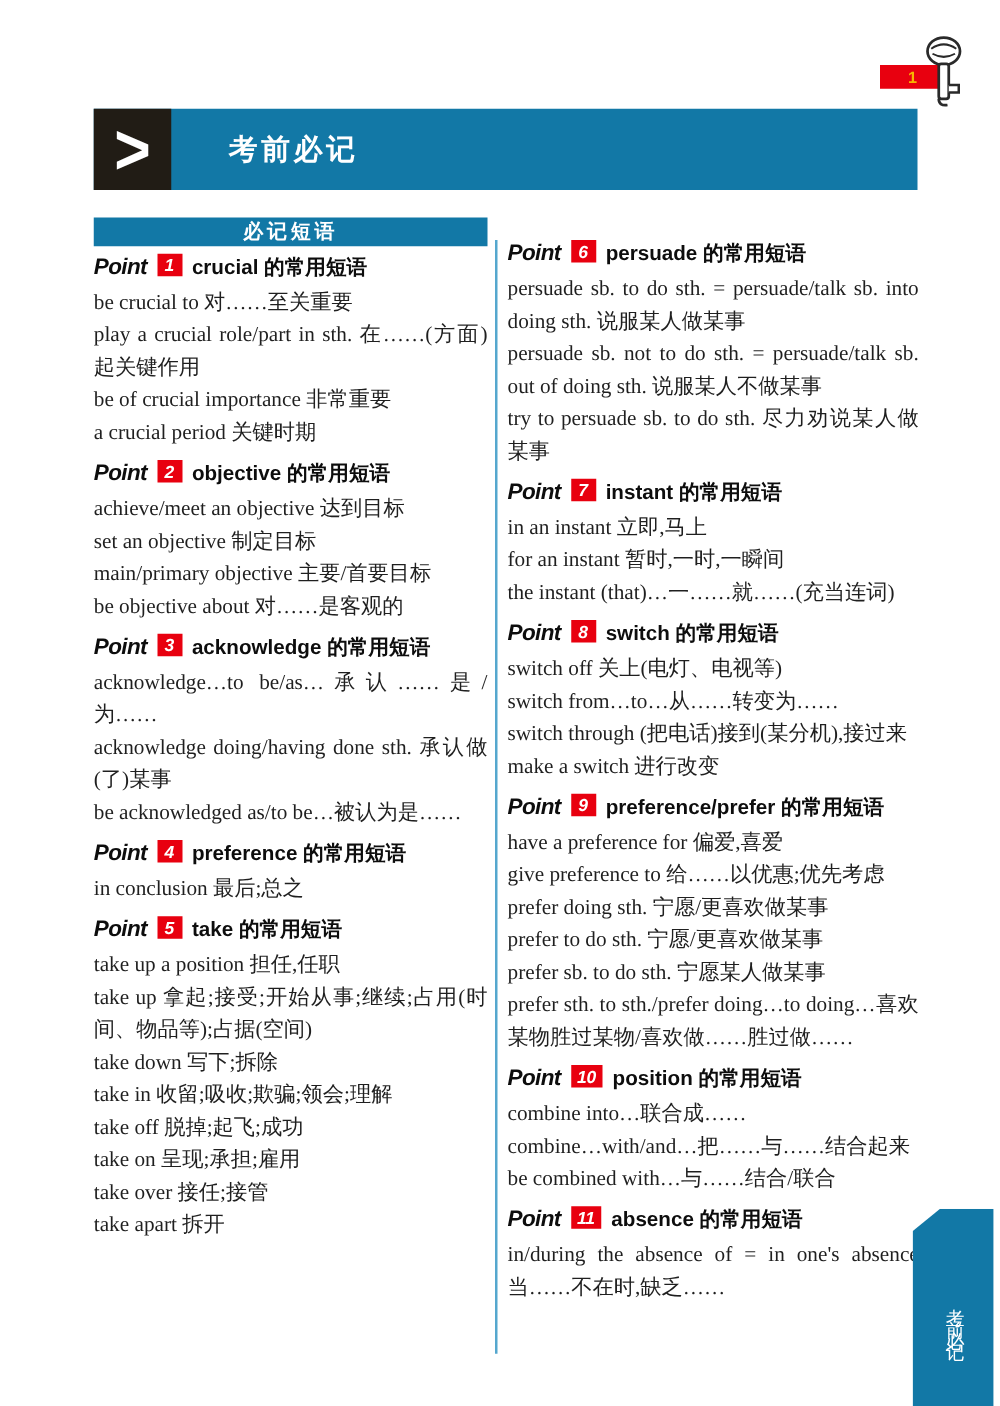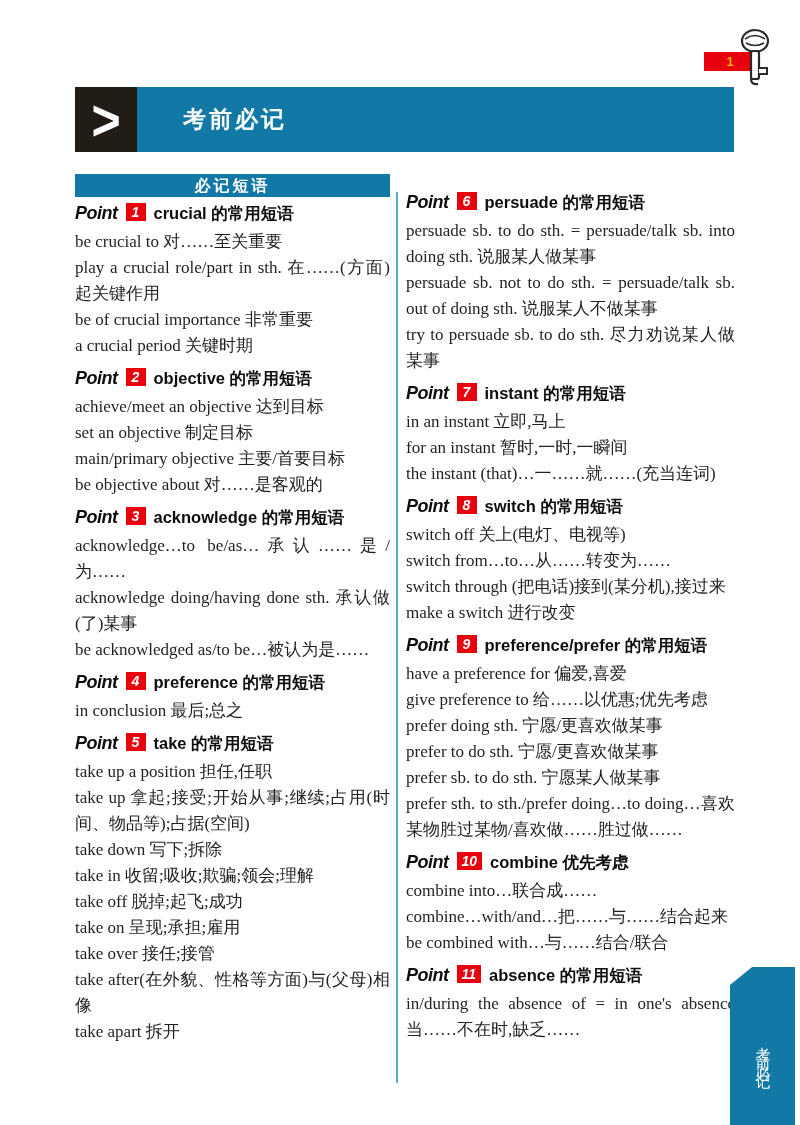--- a/index.html
+++ b/index.html
@@ -123,21 +123,20 @@
           <span class="point-num">5</span>
           <span class="point-title">take 的常用短语</span>
         </div>
         <p class="line">take up a position 担任,任职</p>
         <p class="line">take up 拿起;接受;开始从事;继续;占用(时间、物品等);占据(空间)</p>
         <p class="line">take down 写下;拆除</p>
         <p class="line">take in 收留;吸收;欺骗;领会;理解</p>
         <p class="line">take off 脱掉;起飞;成功</p>
         <p class="line">take on 呈现;承担;雇用</p>
         <p class="line">take over 接任;接管</p>
-        <p class="line">take after(在外貌、性格等方面)与(父母)相像</p>
         <p class="line">take apart 拆开</p>
       </section>
     </div>
 
   <div class="divider"></div>
 
   <div class="col col-right">
       <section class="point">
         <div class="point-head">
           <span class="point-word">Point</span>
@@ -179,21 +178,21 @@
         <p class="line">give preference to 给……以优惠;优先考虑</p>
         <p class="line">prefer doing sth. 宁愿/更喜欢做某事</p>
         <p class="line">prefer to do sth. 宁愿/更喜欢做某事</p>
         <p class="line">prefer sb. to do sth. 宁愿某人做某事</p>
         <p class="line">prefer sth. to sth./prefer doing…to doing…喜欢某物胜过某物/喜欢做……胜过做……</p>
       </section>
       <section class="point">
         <div class="point-head">
           <span class="point-word">Point</span>
           <span class="point-num">10</span>
-          <span class="point-title">combine 优先考虑</span>
+          <span class="point-title">position 的常用短语</span>
         </div>
         <p class="line">combine into…联合成……</p>
         <p class="line">combine…with/and…把……与……结合起来</p>
         <p class="line">be combined with…与……结合/联合</p>
       </section>
       <section class="point">
         <div class="point-head">
           <span class="point-word">Point</span>
           <span class="point-num">11</span>
           <span class="point-title">absence 的常用短语</span>

